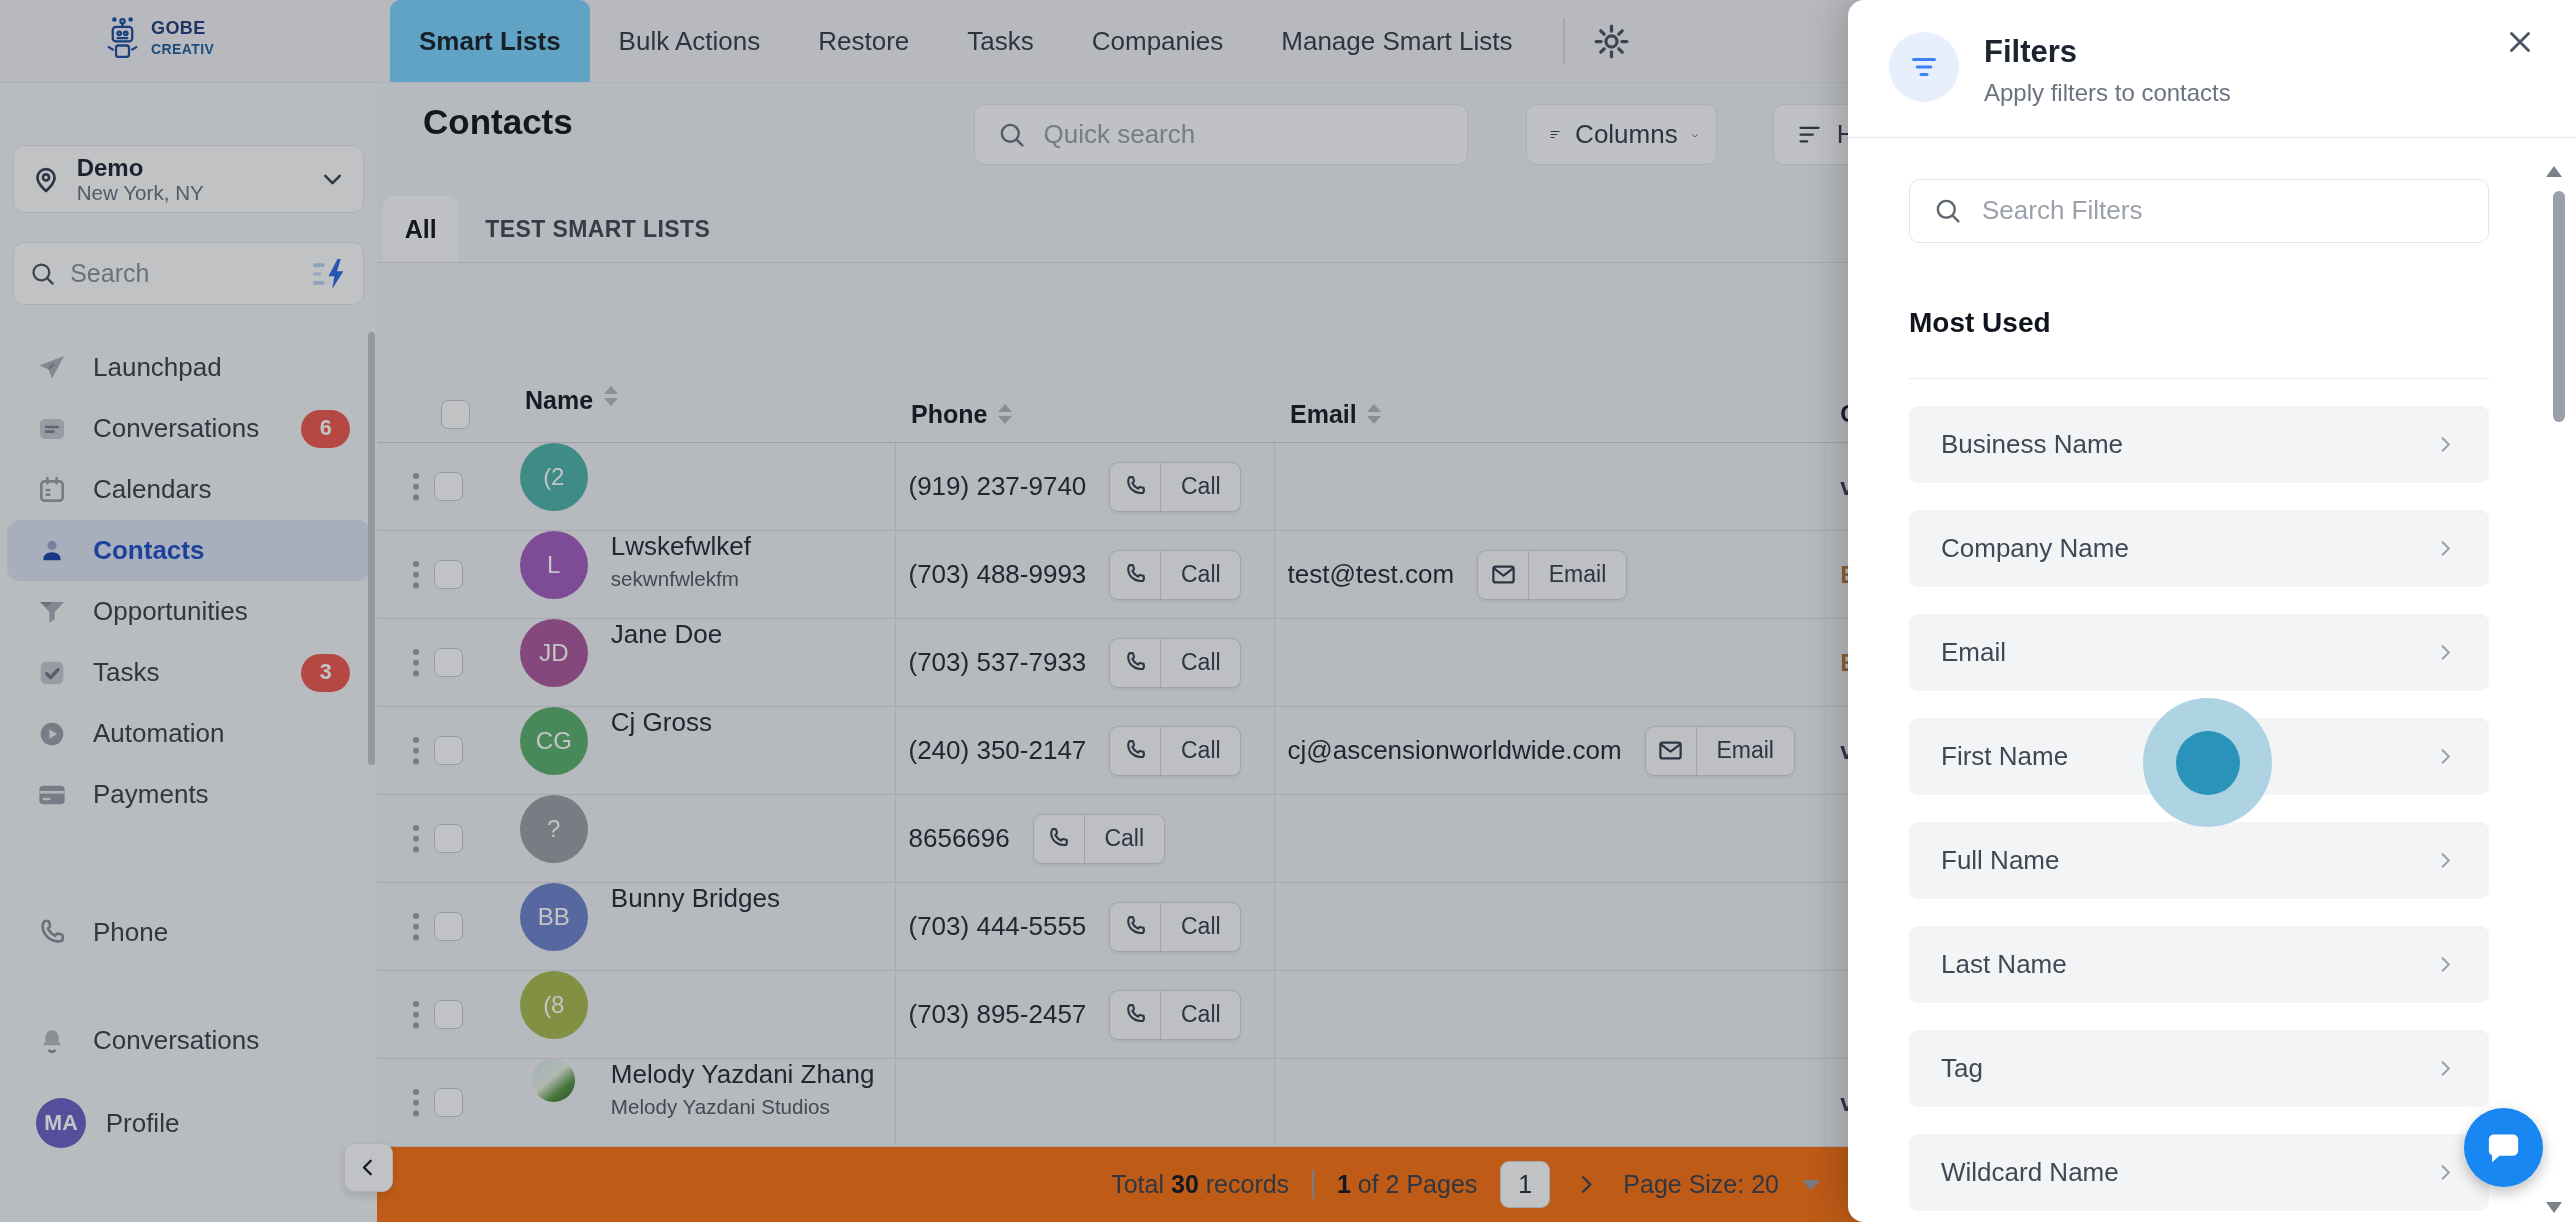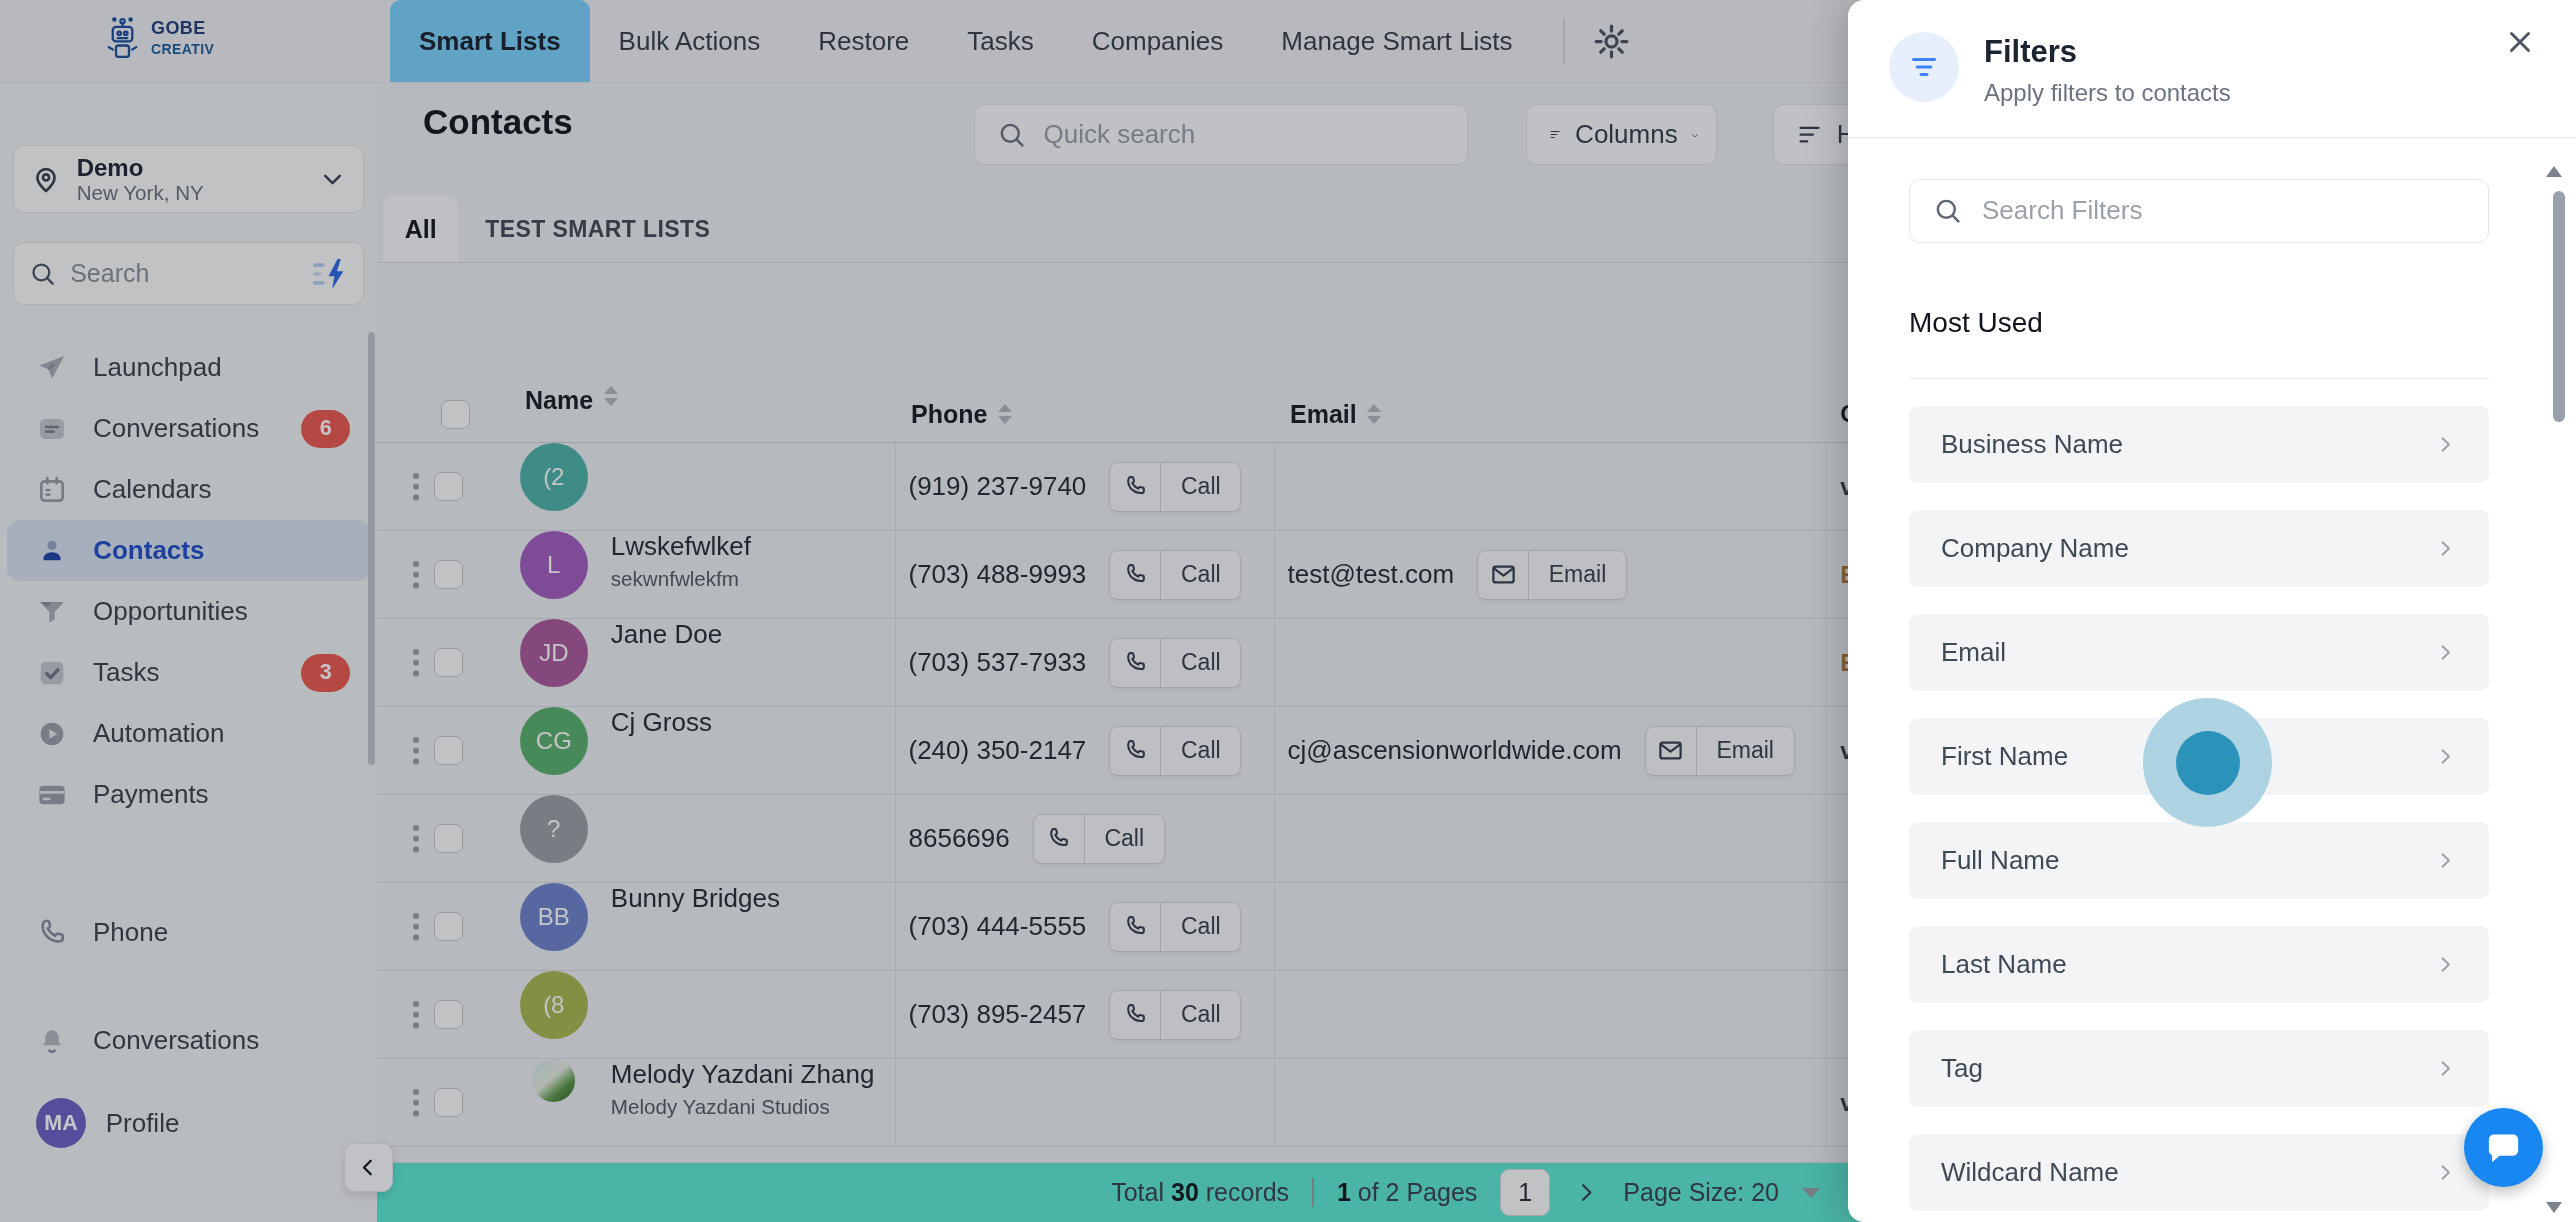--- a/index.html
+++ b/index.html
@@ -94,21 +94,21 @@
   .avatar.small{width:43px;height:43px;flex:0 0 43px;margin:0 12.5px}
   .nm{margin-left:23px;font-size:26px;color:#272e38}
   .nm .sub{font-size:20.6px;color:#555c66;margin-top:4.5px}
   .cellt{font-size:26px;color:#272e38}
   .act-btn{display:flex;align-items:stretch;margin-left:23px;height:50px;border:1.8px solid #d2d6db;border-radius:9px;
     overflow:hidden;background:#f7f8fa;box-shadow:0 1.8px 3.6px rgba(0,0,0,.06);cursor:pointer;box-sizing:border-box}
   .act-btn .seg-ic{width:50px;display:flex;align-items:center;justify-content:center;color:#374151;border-right:1.8px solid #d2d6db}
   .act-btn .seg-tx{display:flex;align-items:center;padding:0 19.7px;font-size:23px;color:#374151;font-weight:500}
   .sliver{font-size:24px;font-weight:700;width:12.5px;overflow:hidden;white-space:nowrap}
 
-  .tfoot{position:absolute;left:0;right:0;bottom:0;height:60px;background:#5eead4;border-top:0.9px solid #d9dcdf;
+  .tfoot{position:absolute;left:0;right:0;bottom:0;height:76px;background:#f97316;border-top:0.9px solid #d9dcdf;
     display:flex;align-items:center;justify-content:flex-end;padding-right:756px;gap:23px;font-size:25px;color:#3c434e;box-sizing:border-box}
   .tfoot b{color:#14181f}
   .pipe{width:1.8px;height:29px;background:#9aa0a8}
   .page-box{width:50px;height:47px;border:1.8px solid #d4d7db;border-radius:9px;background:#fbfcfd;text-align:center;
     font-size:25px;color:#272e38;font-family:"Liberation Sans",sans-serif;box-sizing:border-box}
   .next-chev{color:#374151;cursor:pointer}
   .tri-dn{width:0;height:0;border-left:9px solid transparent;border-right:9px solid transparent;border-top:10.7px solid #9aa0a8}
 
   
   .dim{position:fixed;inset:0;background:rgba(16,20,28,.25);z-index:30;pointer-events:none}
@@ -118,21 +118,21 @@
   .panel-badge{width:70px;height:70px;border-radius:50%;background:#e7effd;display:flex;align-items:center;justify-content:center;flex:0 0 70px}
   .panel-title{font-size:31px;font-weight:600;color:#1c2430;margin-top:1.8px}
   .panel-sub{font-size:24px;color:#6b7280;margin-top:9px}
   .panel-close{position:absolute;top:25px;right:39px;color:#4b5563;cursor:pointer}
   .panel-div{border-bottom:0.9px solid #e7e9ec;margin-top:30px}
   .fsearch{margin:41px 0 0 61px;width:580px;height:64px;border:1.8px solid #e3e6ea;border-radius:10.7px;
     display:flex;align-items:center;box-sizing:border-box}
   .fsearch .mag{color:#5f6670;margin:0 18px 0 23px}
   .fsearch input{border:0;outline:0;background:transparent;font-size:26px;width:429px;color:#374151;font-family:"Liberation Sans",sans-serif}
   .fsearch input::placeholder{color:#9aa1ab}
-  .fsection{margin:64px 0 0 61px;font-size:28px;font-weight:400;color:#10151d}
+  .fsection{margin:64px 0 0 61px;font-size:28px;font-weight:700;color:#10151d}
   .fsection-div{margin:39px 0 5.4px 61px;width:580px;border-bottom:0.9px solid #e9ebee}
   .fcard{margin:27px 0 0 61px;width:580px;height:77px;background:#f3f4f6;border-radius:9px;
     display:flex;align-items:center;padding:0 32px;box-sizing:border-box;cursor:pointer}
   .fcard .flabel{font-size:26px;font-weight:500;color:#3f4956}
   .fcard .chev{margin-left:auto;color:#98a0aa}
   .pscroll-up{position:fixed;right:14.3px;top:166px;width:0;height:0;border-left:8px solid transparent;
     border-right:8px solid transparent;border-bottom:11.6px solid #7a828c;z-index:55}
   .pscroll-thumb{position:fixed;right:10.7px;top:191px;width:12.5px;height:231px;border-radius:6.3px;background:#99a0a9;z-index:55;cursor:pointer}
   .pscroll-dn{position:fixed;right:14.3px;bottom:9px;width:0;height:0;border-left:8px solid transparent;
     border-right:8px solid transparent;border-top:11.6px solid #7a828c;z-index:55}

